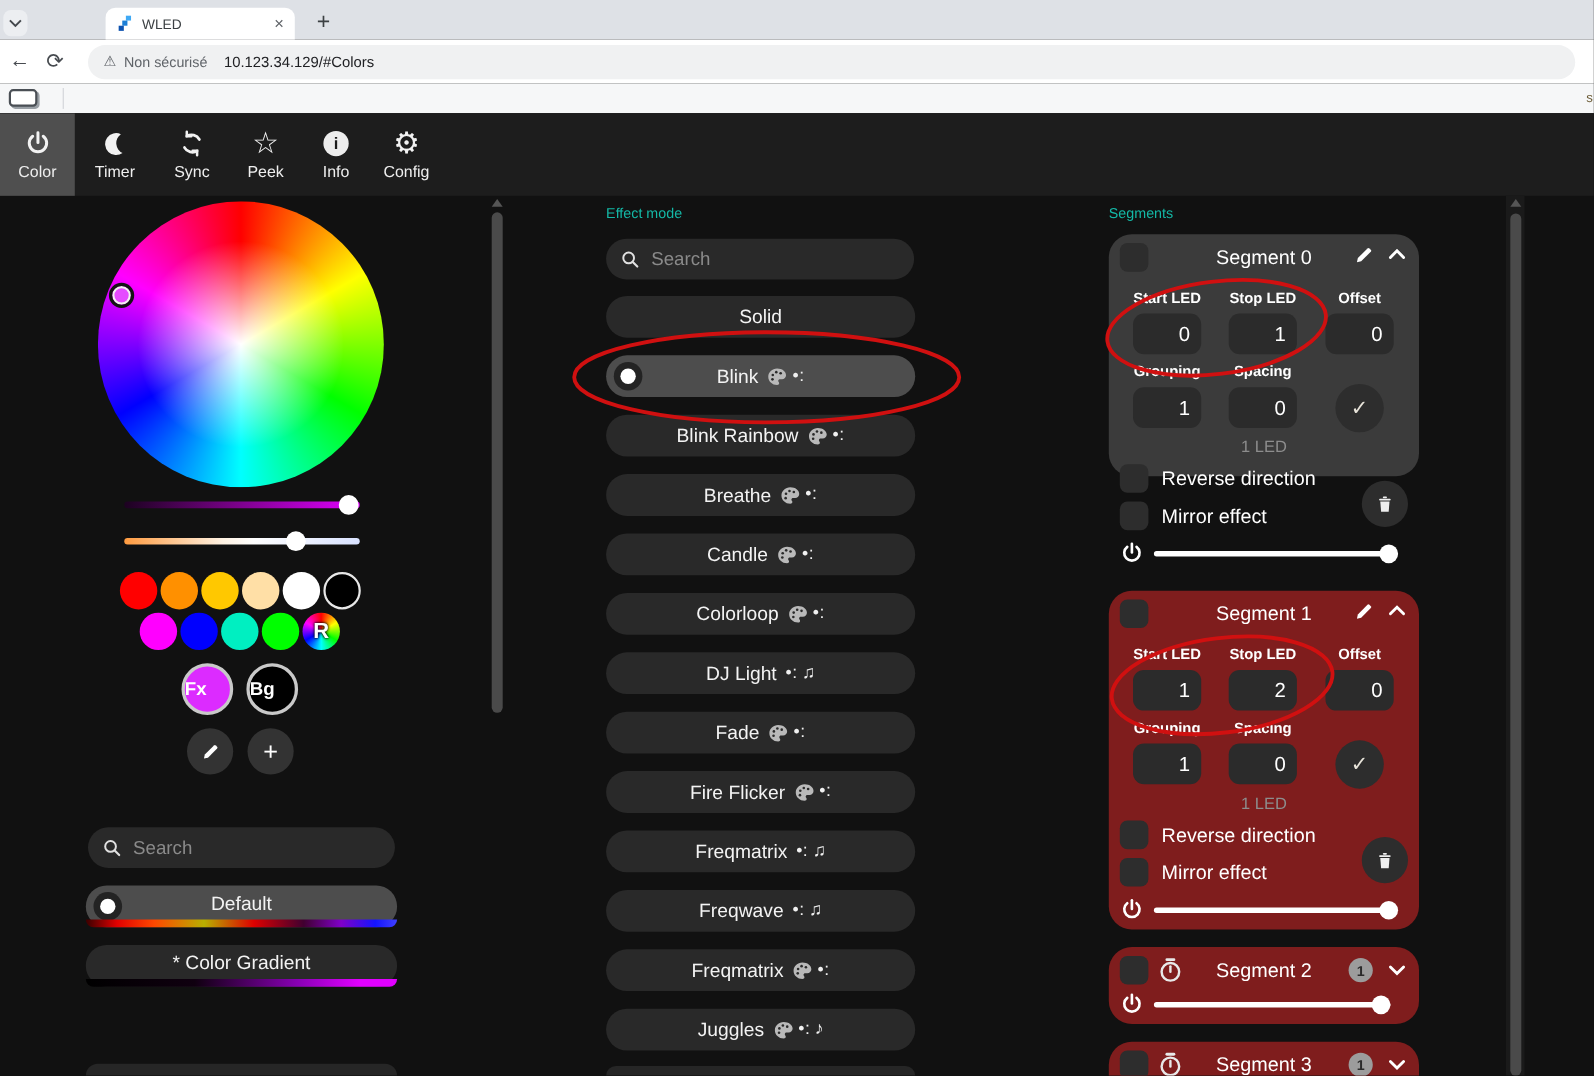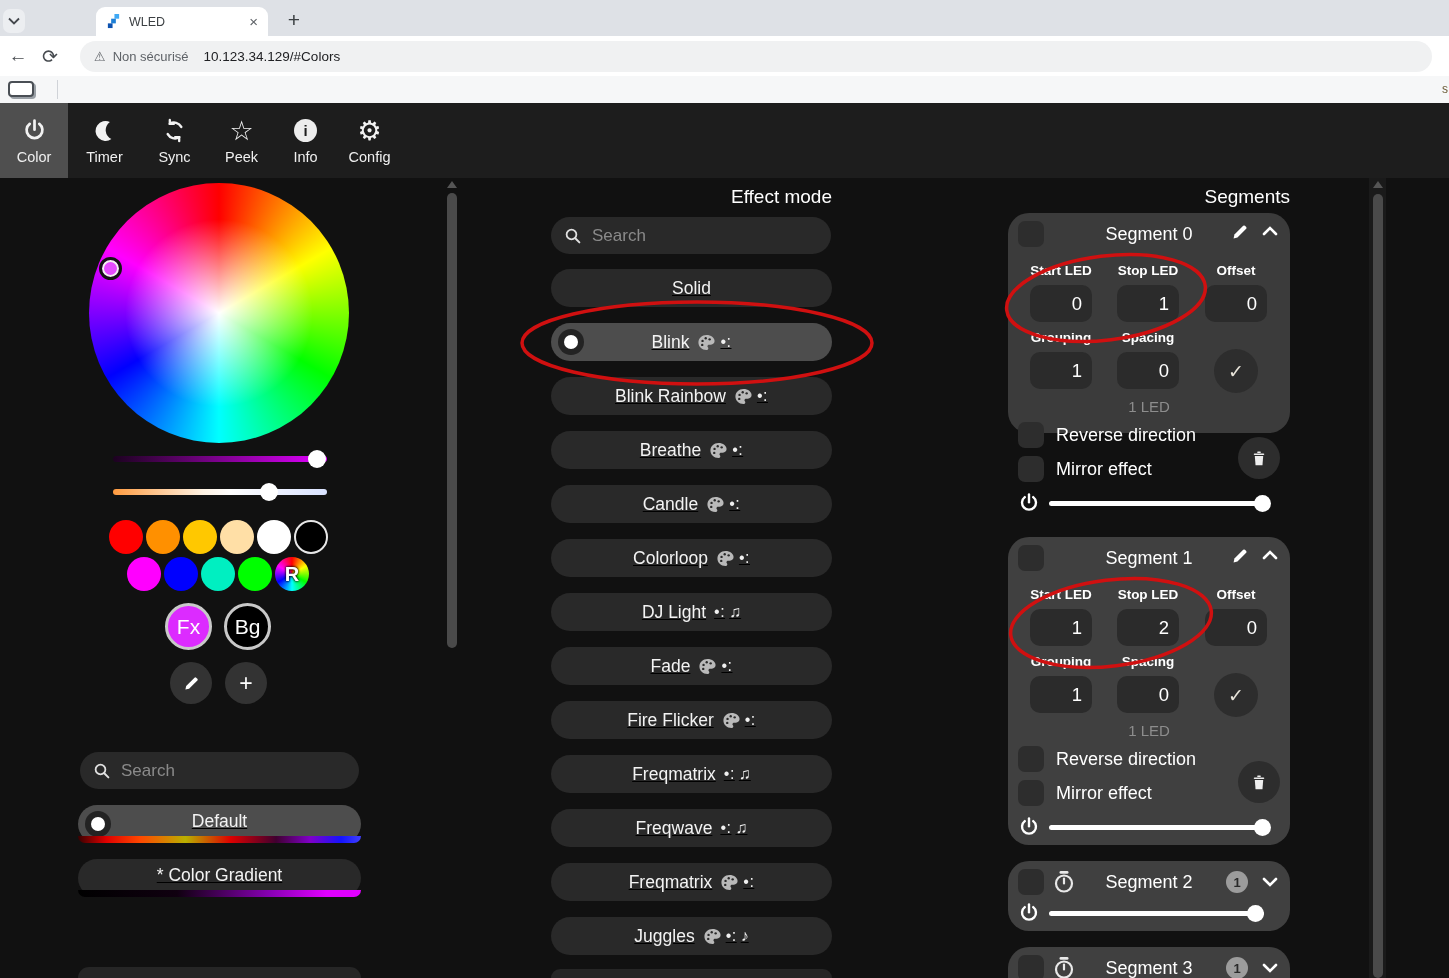--- a/index.html
+++ b/index.html
@@ -53,46 +53,46 @@
   .sl-value { left:113px; top:353px; width:214px;
               background:linear-gradient(90deg,#1c0220,#e100ff); }
   .sl-kelvin { left:113px; top:386px; width:214px;
                background:linear-gradient(90deg,#ff9b40,#fff3e4 42%,#ffffff 55%,#d9e2ff); }
   .swatch { position:absolute; width:34px; height:34px; border-radius:50%; }
   .swatch.black { border:2px solid #e8e8e8; }
   .swatch.rainbow { background:conic-gradient(#f00,#ff0 60deg,#0f0 120deg,#0ff 180deg,#00f 240deg,#f0f 300deg,#f00);
         display:flex; align-items:center; justify-content:center; color:#fff; font-weight:700; font-size:20px;
         text-shadow:0 0 3px #000,0 0 2px #000; }
   .bigbtn { position:absolute; width:47px; height:47px; border-radius:50%; border:3px solid #c9c9c9;
-            display:flex; align-items:center; justify-content:center; color:#fff; font-size:21px; }
+            display:flex; align-items:center; justify-content:flex-start; color:#fff; font-size:17px;font-weight:bold; }
   .roundbtn { position:absolute; width:42px; height:42px; border-radius:50%; background:#333;
               display:flex; align-items:center; justify-content:center; color:#fff; font-size:23px; }
-  .col-title { position:absolute; font-size:19px; color:#ffffff; text-align:center;
-               display:flex; align-items:center; justify-content:flex-end; gap:8px; }
+  .col-title { position:absolute; font-size:13px; color:#14b8a6; text-align:center;
+               display:flex; align-items:center; justify-content:flex-start; gap:8px; }
   .searchpill { position:absolute; height:37px; border-radius:19px; background:#292929;
                 display:flex; align-items:center; padding:0 13px; gap:10px; }
   .searchpill .ph { color:#8a8a8a; font-size:17px; }
-  .list { position:absolute;text-decoration:underline; }
+  .list { position:absolute; }
   .pill { position:relative; height:38px; border-radius:19px; background:#292929; margin-bottom:16px;
           display:flex; align-items:center; justify-content:center; color:#f3f3f3; font-size:17.5px; }
   .pill.sel { background:#4d4d4d; }
   .radio { position:absolute; left:7px; top:6px; width:26px; height:26px; border-radius:50%; background:#232323; }
   .radio::after { content:''; position:absolute; left:6px; top:6px; width:14px; height:14px;
                   border-radius:50%; background:#fff; }
   .flags { display:flex; align-items:center; gap:4px; margin-left:8px; }
   .sliderflag { font-size:16px; letter-spacing:0.5px; color:#f0f0f0; }
   .audioflag { font-size:16px; color:#f0f0f0; }
   .palbar { position:absolute; left:0; right:0; bottom:0; height:7px; border-radius:0 0 19px 19px; }
   .bar-default { background:linear-gradient(90deg,#3a0000 0%,#e00000 10%,#ff4800 22%,#b9b000 38%,#dd0000 54%,#400030 70%,#8000c8 82%,#1414ff 93%,#4040ff 100%); }
   .bar-color1 { background:linear-gradient(90deg,#cf00f4,#ff29ff); }
   .bar-gradient { background:linear-gradient(90deg,#000 0%,#100010 35%,#8800b4 68%,#e100ff 88%); }
   .partial { position:absolute; background:#262626; border-radius:19px 19px 0 0; }
 
   
-  .segcard { position:absolute; left:1008px; width:282px; background:#404040; border-radius:21px; }
+  .segcard { position:absolute; left:1008px; width:282px; background:#7f1d1d; border-radius:21px; }
   .segcard.sel { background:#3b3b3b; }
   .seghead { position:absolute; left:0; top:8px; width:282px; height:26px; }
   .segcheck { position:absolute; left:10px; top:0; width:26px; height:26px; border-radius:7px; background:#2d2d2d; }
   .segname { position:absolute; left:0; width:282px; text-align:center; color:#fff; font-size:18px; line-height:26px; }
   .seg-icon-right1 { position:absolute; right:40px; top:1px; }
   .seg-icon-right2 { position:absolute; right:12px; top:4px; }
   .stopwatch { position:absolute; left:44px; top:1px; }
   .badge { position:absolute; right:42px; top:2px; width:22px; height:22px; border-radius:50%; background:#9c9c9c;
            color:#2a2a2a; font-size:13px; font-weight:700; display:flex; align-items:center; justify-content:center; }
   .fldlab { position:absolute; width:78px; text-align:center; color:#fff; font-size:13.5px; font-weight:600; }

